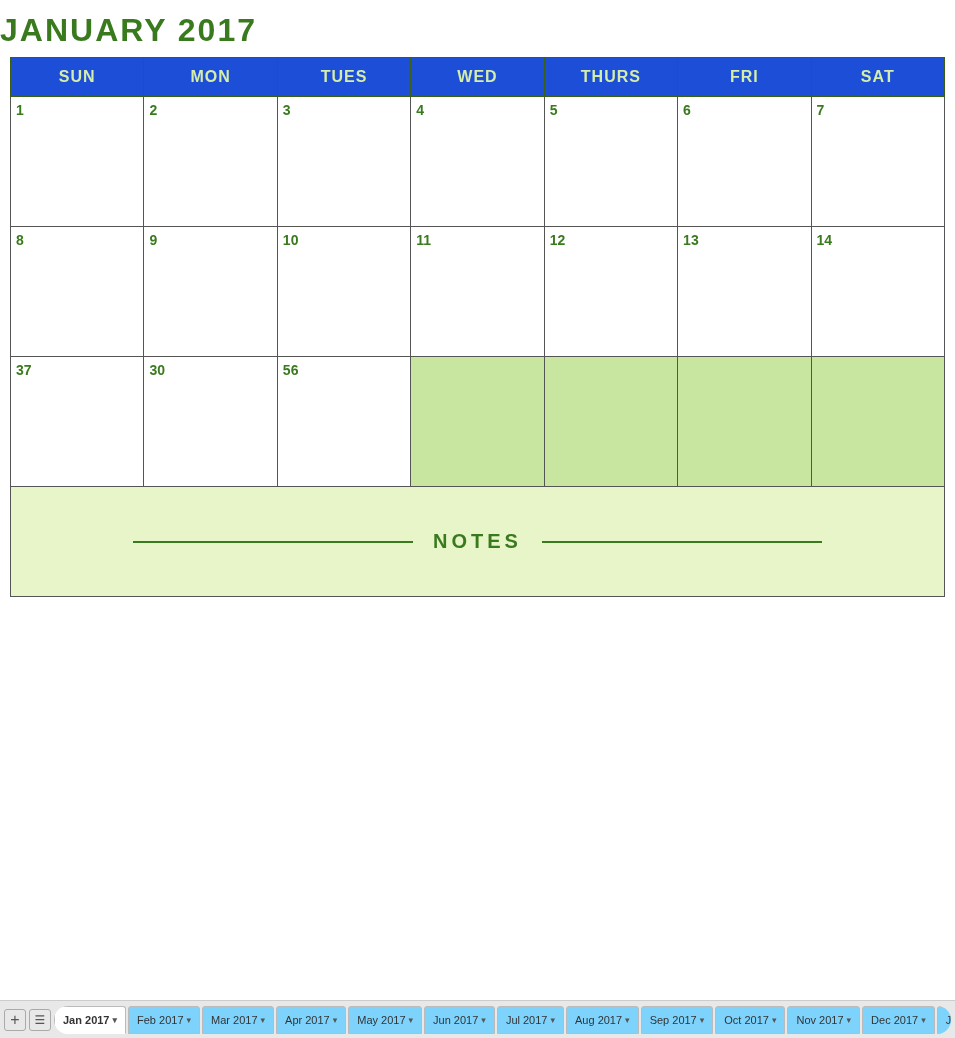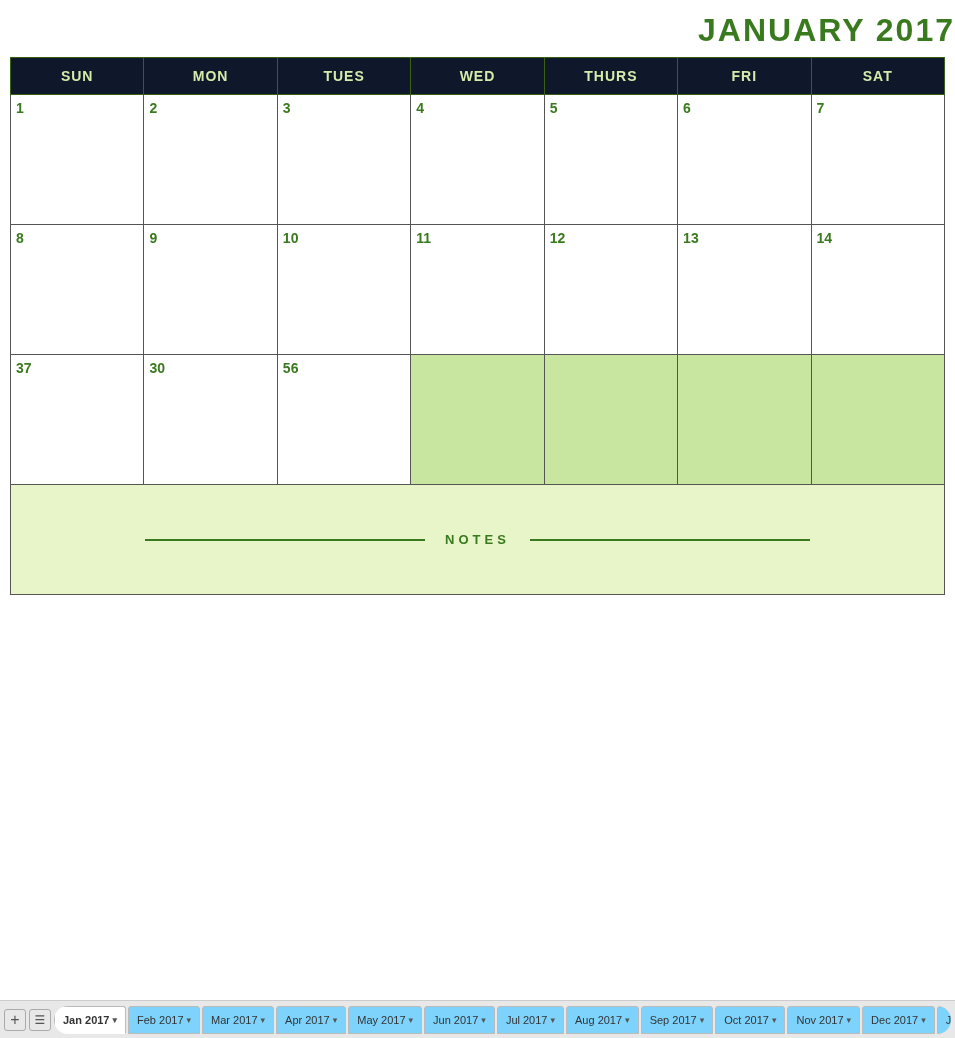--- a/index.html
+++ b/index.html
@@ -6,43 +6,43 @@
     body {
       font-family: Arial, sans-serif;
       background: #fff;
       width: 955px;
       min-height: 1038px;
       overflow-x: hidden;
     }
 
     
     #calendar-title {
-      text-align: right;
+      text-align: left;
       color: #3a7a1e;
       font-size: 32px;
       font-weight: bold;
       padding: 12px 0 8px 0;
       letter-spacing: 2px;
     }
 
     
     #calendar-wrapper {
       padding: 0 10px;
     }
 
     table.calendar {
       width: 100%;
       border-collapse: collapse;
       table-layout: fixed;
     }
 
     table.calendar thead th {
-      background-color: #0f172a;
+      background-color: #1d4ed8;
       color: #d4edaa;
-      font-size: 14px;
+      font-size: 16px;
       font-weight: bold;
       text-align: center;
       padding: 10px 0;
       border: 1px solid #3a6015;
       letter-spacing: 1px;
     }
 
     table.calendar tbody td {
       border: 1px solid #555;
       vertical-align: top;
@@ -61,21 +61,21 @@
       color: #3a7a1e;
       font-weight: bold;
     }
 
     .notes-label {
       display: flex;
       align-items: center;
       justify-content: center;
       gap: 20px;
       color: #3a7a1e;
-      font-size: 13px;
+      font-size: 20px;
       font-weight: bold;
       letter-spacing: 4px;
       padding-top: 10px;
     }
 
     .notes-line {
       flex: 1;
       height: 2px;
       background-color: #3a7a1e;
       max-width: 280px;

